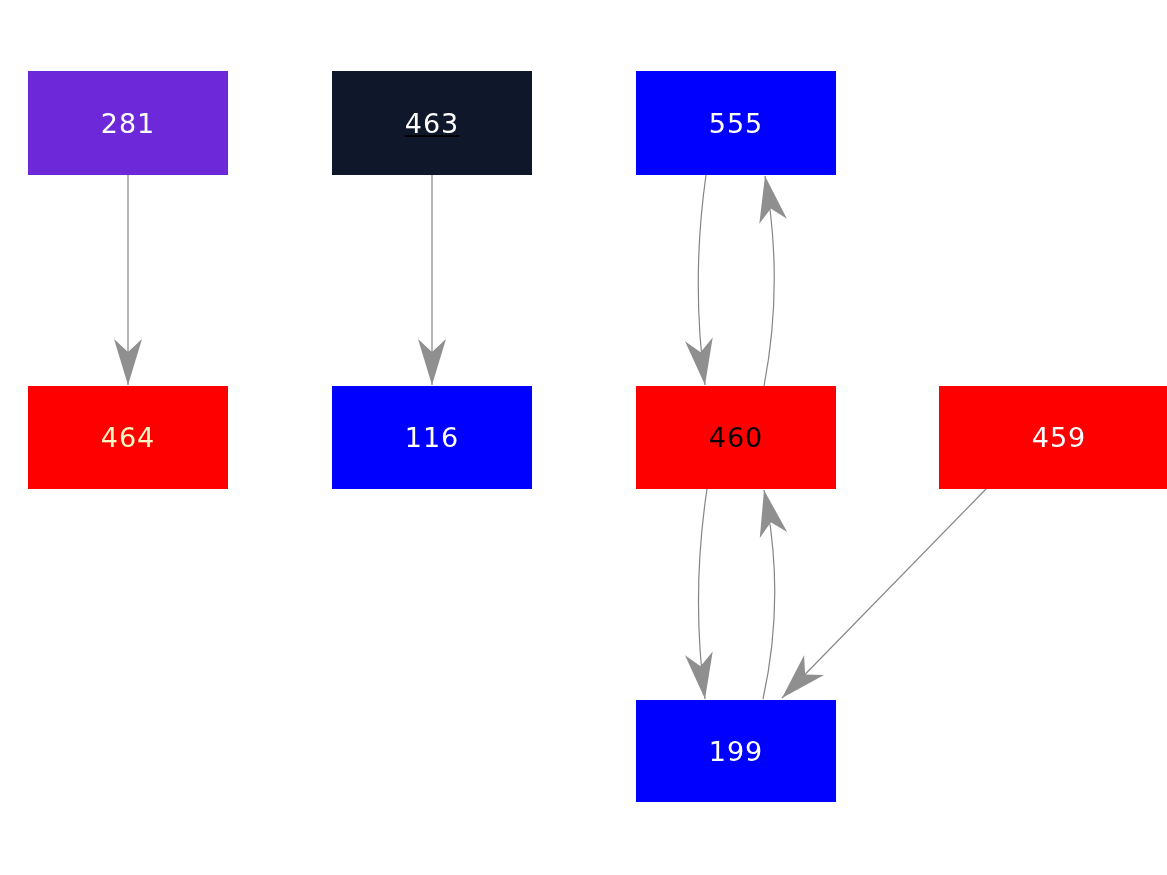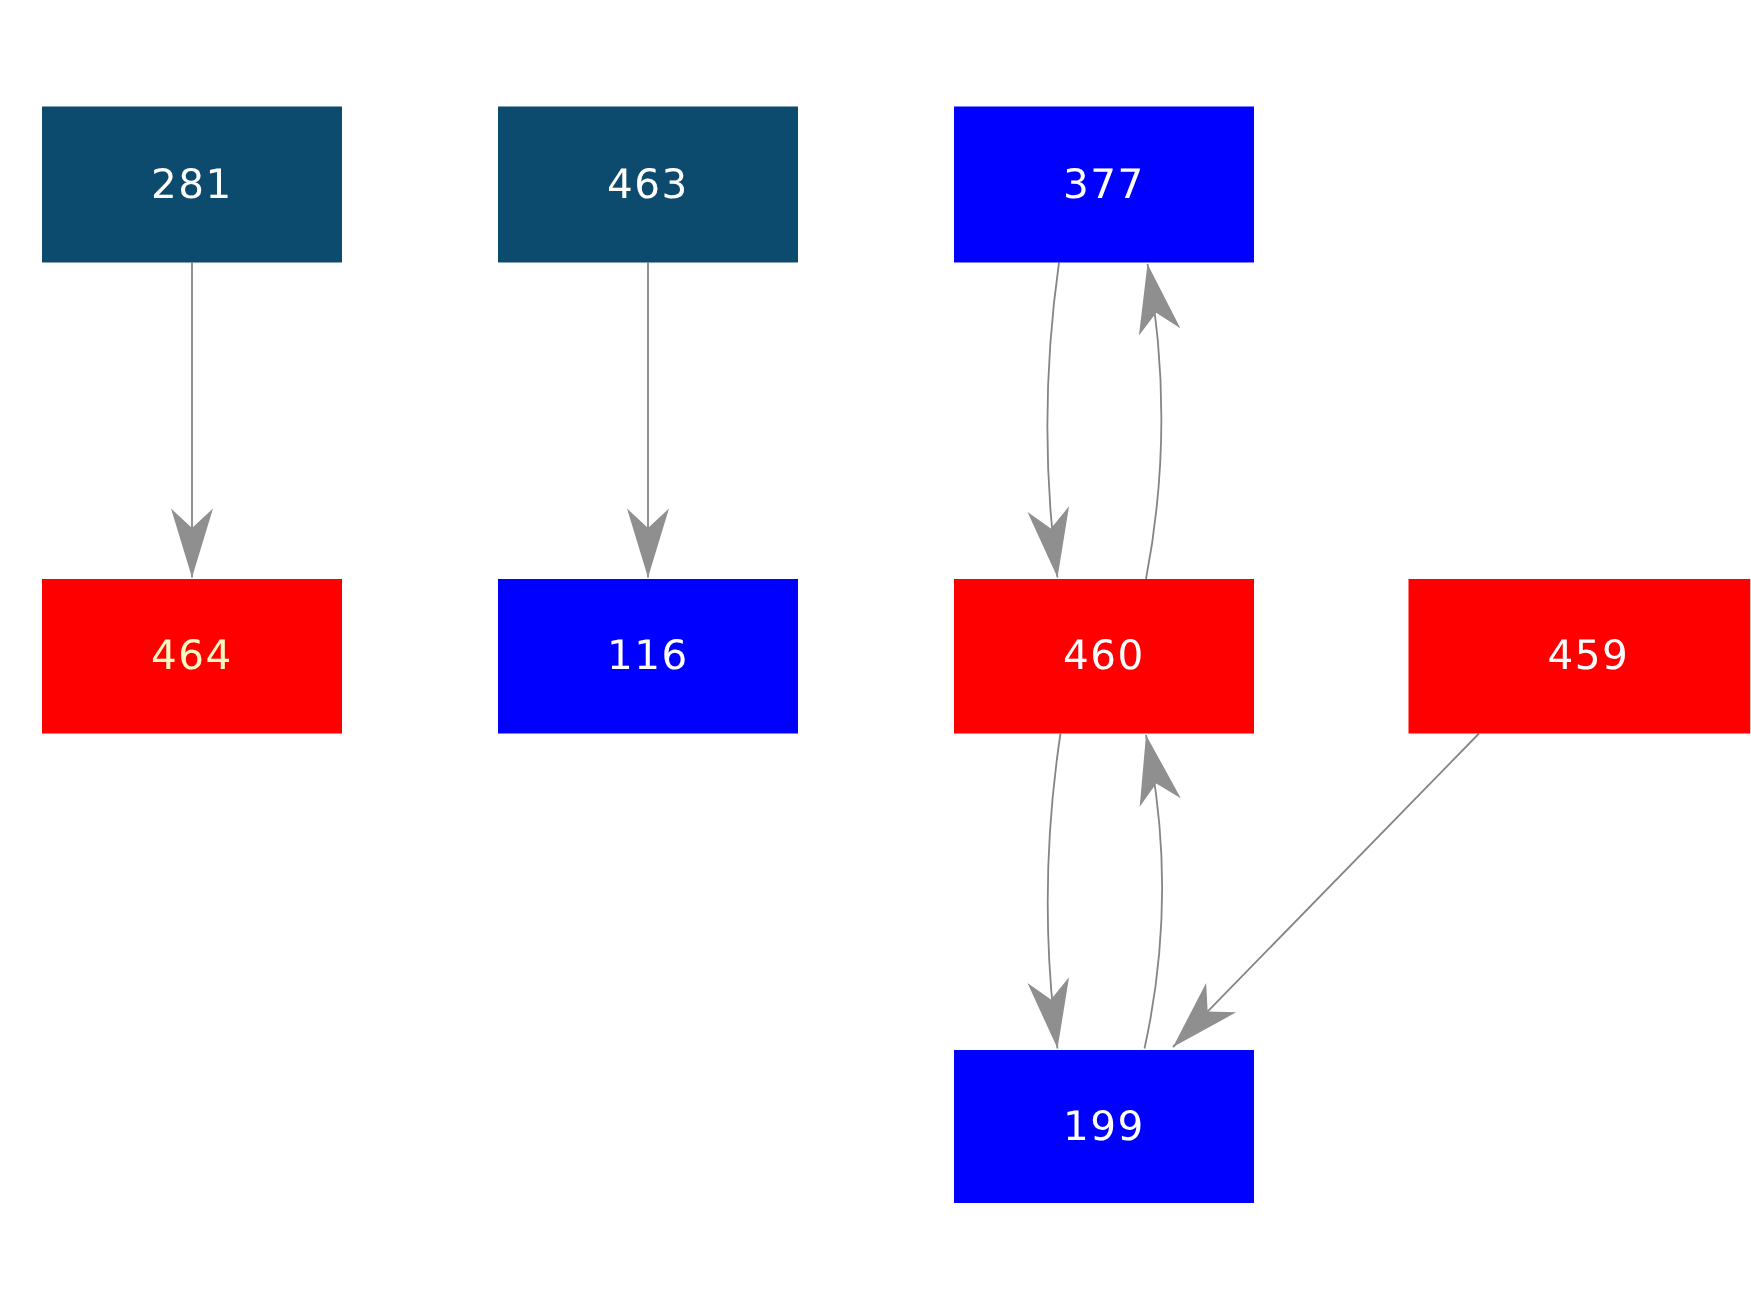--- a/index.html
+++ b/index.html
@@ -49,37 +49,37 @@
       <path d="M 764,386 Q 784,282 765,176" fill="none" stroke="#858585" stroke-width="1.2"></path>
       <polygon points="765.0,176.0 786.9,218.8 770.8,208.5 759.3,223.7" fill="#8f8f8f"></polygon>
       <path d="M 707,489 Q 691,595 705,699" fill="none" stroke="#858585" stroke-width="1.2"></path>
       <polygon points="705.0,699.0 685.0,655.3 700.6,666.3 712.7,651.5" fill="#8f8f8f"></polygon>
       <path d="M 763,699 Q 786,594 764,490" fill="none" stroke="#858585" stroke-width="1.2"></path>
       <polygon points="764.0,490.0 787.2,532.1 770.8,522.3 759.8,537.9" fill="#8f8f8f"></polygon>
       <path d="M 986,489 L 782,698" fill="none" stroke="#858585" stroke-width="1.2"></path>
       <polygon points="782.0,698.0 804.1,655.3 805.1,674.4 824.1,674.9" fill="#8f8f8f"></polygon>
     </svg>
   <div id="node-layer">
-      <div class="node" style="left: 28px; top: 71px; width: 200px; height: 104px; background: #0c4a6e;">
+      <div class="node" style="left: 28px; top: 71px; width: 200px; height: 104px; background: #6d28d9;">
         <span class="node-label" style="color: rgb(255, 255, 255);">281</span>
       </div>
-      <div class="node" style="left: 332px; top: 71px; width: 200px; height: 104px; background: #0c4a6e;">
+      <div class="node" style="left: 332px; top: 71px; width: 200px; height: 104px; background: #0f172a; text-decoration: underline;">
         <span class="node-label" style="color: rgb(255, 255, 255);">463</span>
       </div>
       <div class="node" style="left: 636px; top: 71px; width: 200px; height: 104px; background: rgb(0, 0, 255);">
-        <span class="node-label" style="color: rgb(255, 255, 255);">377</span>
+        <span class="node-label" style="color: rgb(255, 255, 255);">555</span>
       </div>
       <div class="node" style="left: 28px; top: 386px; width: 200px; height: 103px; background: rgb(255, 0, 0);">
         <span class="node-label" style="color: #fef9c3;">464</span>
       </div>
       <div class="node" style="left: 332px; top: 386px; width: 200px; height: 103px; background: rgb(0, 0, 255);">
         <span class="node-label" style="color: rgb(255, 255, 255);">116</span>
       </div>
       <div class="node" style="left: 636px; top: 386px; width: 200px; height: 103px; background: rgb(255, 0, 0);">
-        <span class="node-label" style="color: #ffffff;">460</span>
+        <span class="node-label" style="color: #000000;">460</span>
       </div>
       <div class="node" style="left: 939px; top: 386px; width: 240px; height: 103px; background: rgb(255, 0, 0);">
         <span class="node-label" style="color: rgb(255, 255, 255);">459</span>
       </div>
       <div class="node" style="left: 636px; top: 700px; width: 200px; height: 102px; background: rgb(0, 0, 255);">
         <span class="node-label" style="color: rgb(255, 255, 255);">199</span>
       </div>
     </div>
 </div>
 

